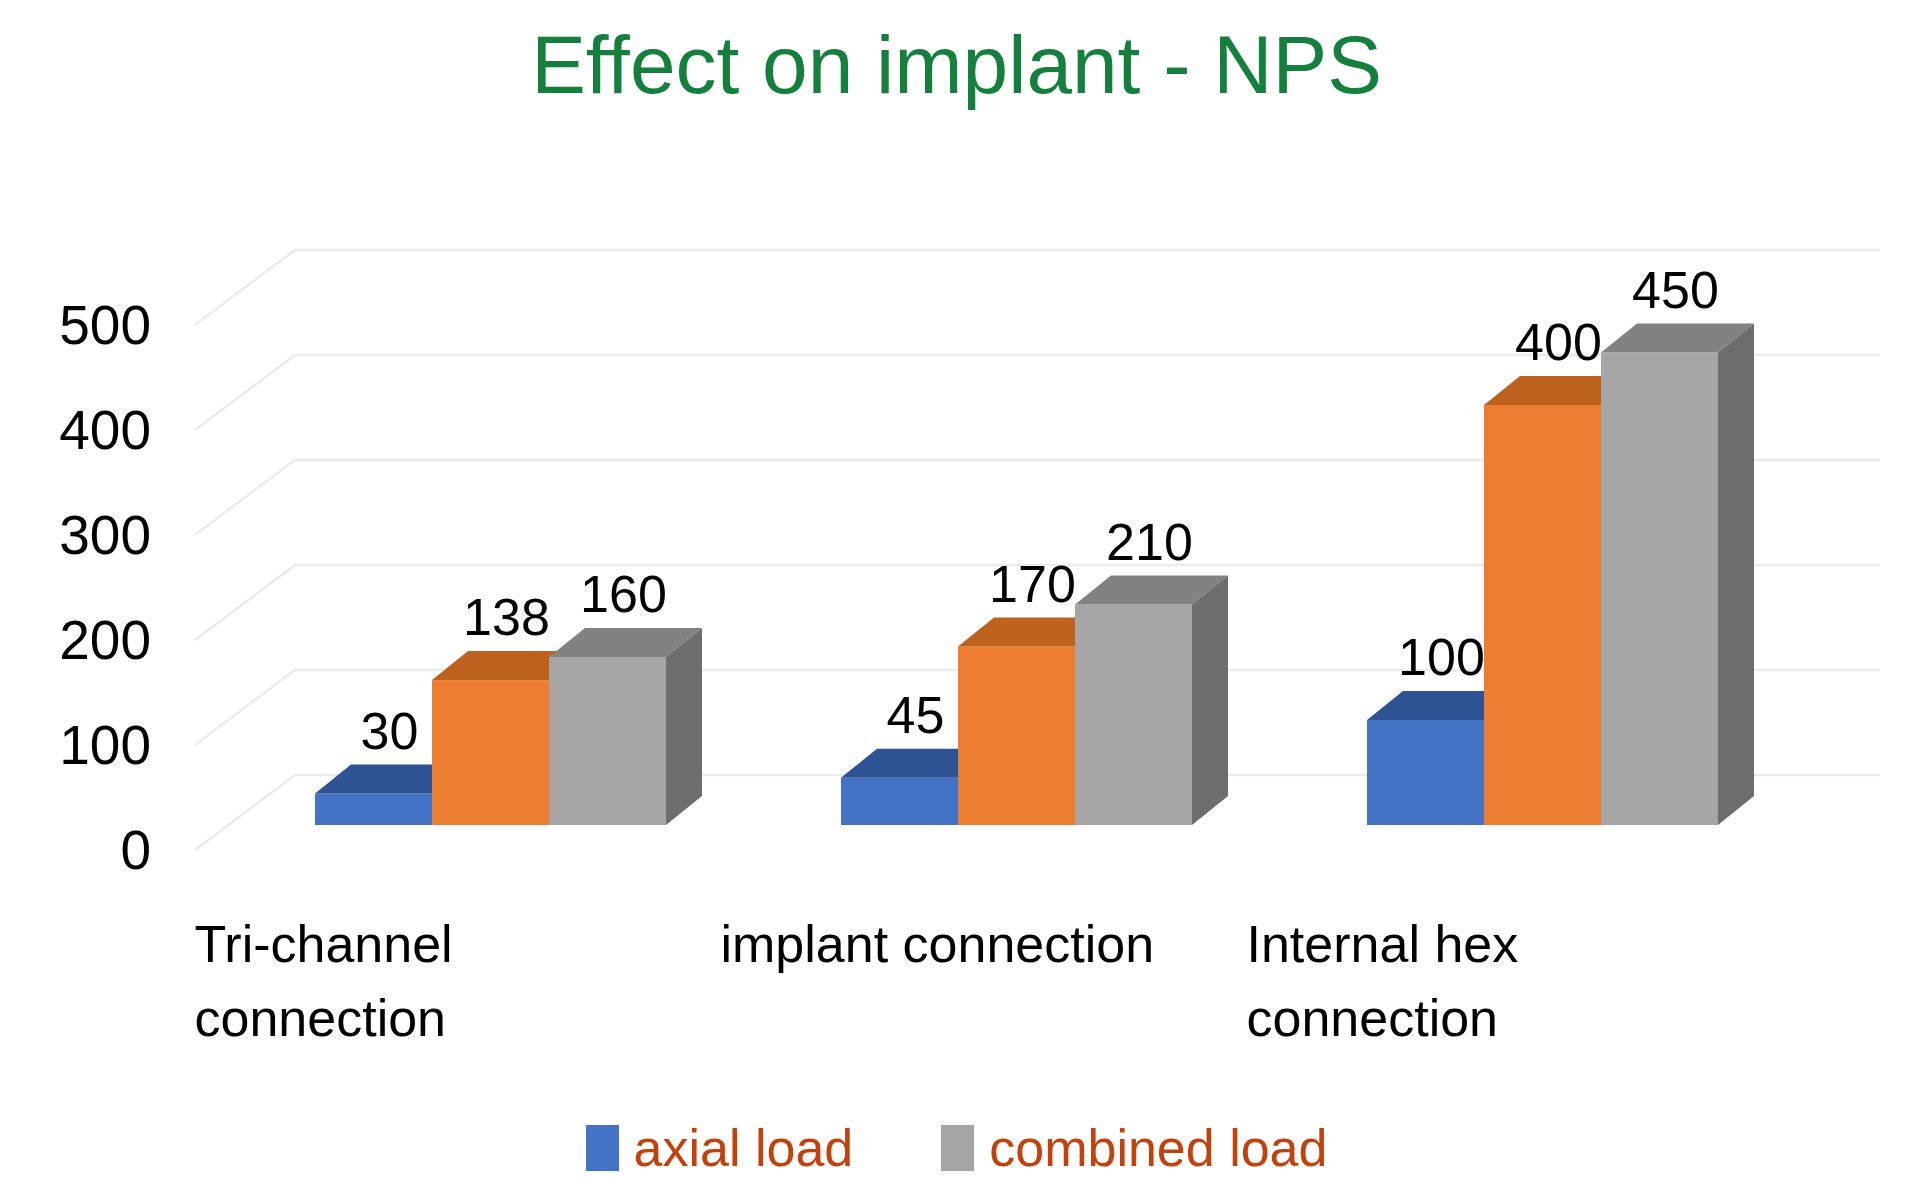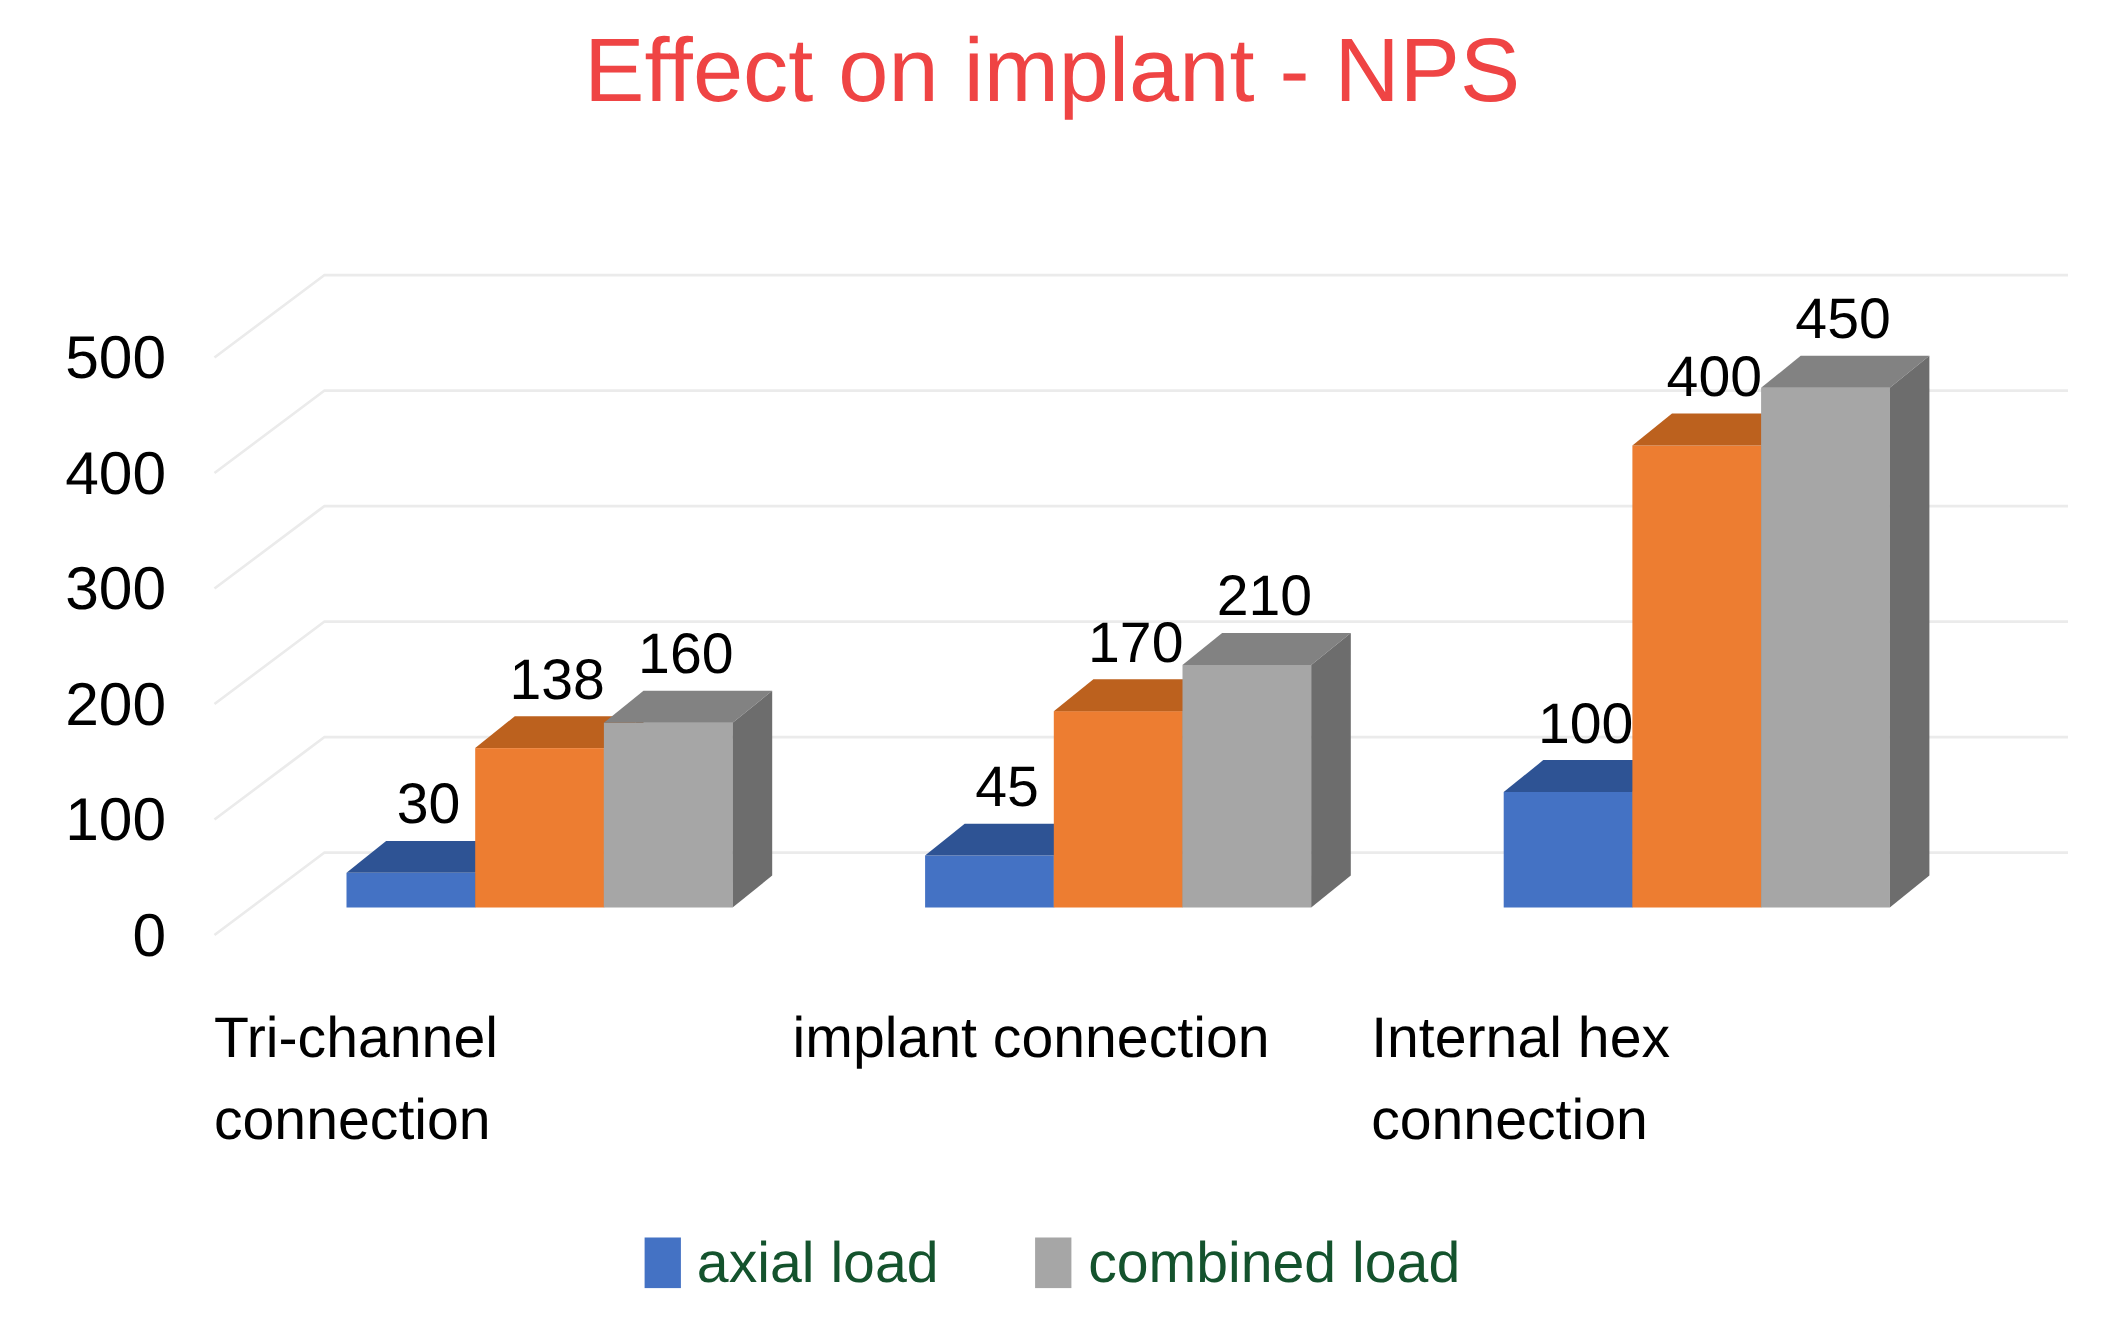--- a/index.html
+++ b/index.html
@@ -6,42 +6,42 @@
   .page{
     position:relative;
     width:1913px;height:1200px;
     background:#fff;
     font-family:"Liberation Sans", sans-serif;
     overflow:hidden;
   }
   .chart-title{
     position:absolute;top:18px;left:0;width:100%;
     text-align:center;
-    font-size:82px;font-weight:400;color:#ef4444;
+    font-size:82px;font-weight:400;color:#15803d;
     letter-spacing:0px;margin:0;
   }
   #chart-svg{position:absolute;top:0;left:0;width:1913px;height:1200px;}
   .category-labels{position:absolute;top:0;left:0;width:100%;height:0;}
   .category-label{
     position:absolute;top:908px;width:620px;
     text-align:left;
     font-size:52px;color:#000;line-height:1.42;
     transform:translateX(-50%);
   }
   .legend{
     position:absolute;top:1118px;left:0;width:100%;
     display:flex;justify-content:center;align-items:center;
     gap:88px;
   }
   .legend-item{display:flex;align-items:center;}
   .legend-swatch{
     display:inline-block;width:33px;height:46px;margin-right:15px;
     flex:0 0 auto;
   }
-  .legend-label{font-size:52px;color:#14532d;white-space:pre;}
+  .legend-label{font-size:52px;color:#c2410c;white-space:pre;}
   text{font-family:"Liberation Sans", sans-serif;}
 </style>
 </head>
 <body>
 
 <div class="page">
 
   <h1 class="chart-title">Effect on implant - NPS</h1>
 
   <svg id="chart-svg" viewBox="0 0 1913 1200">

